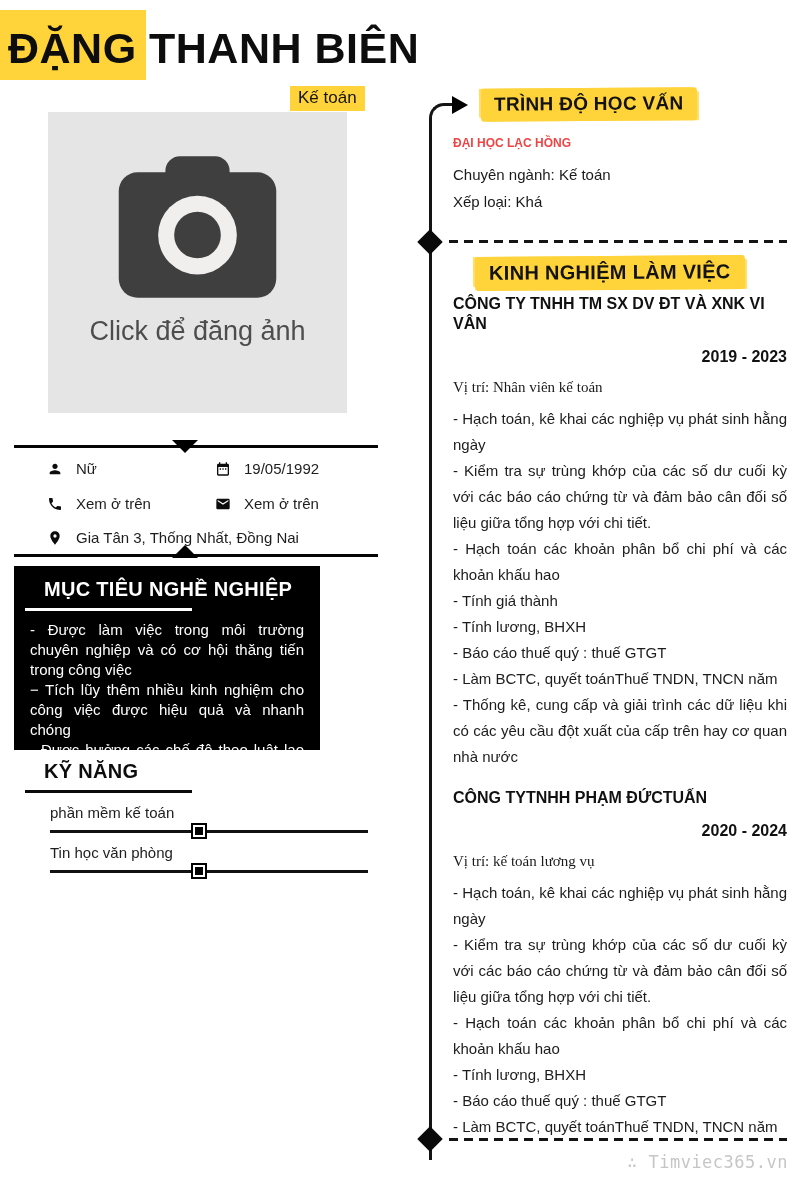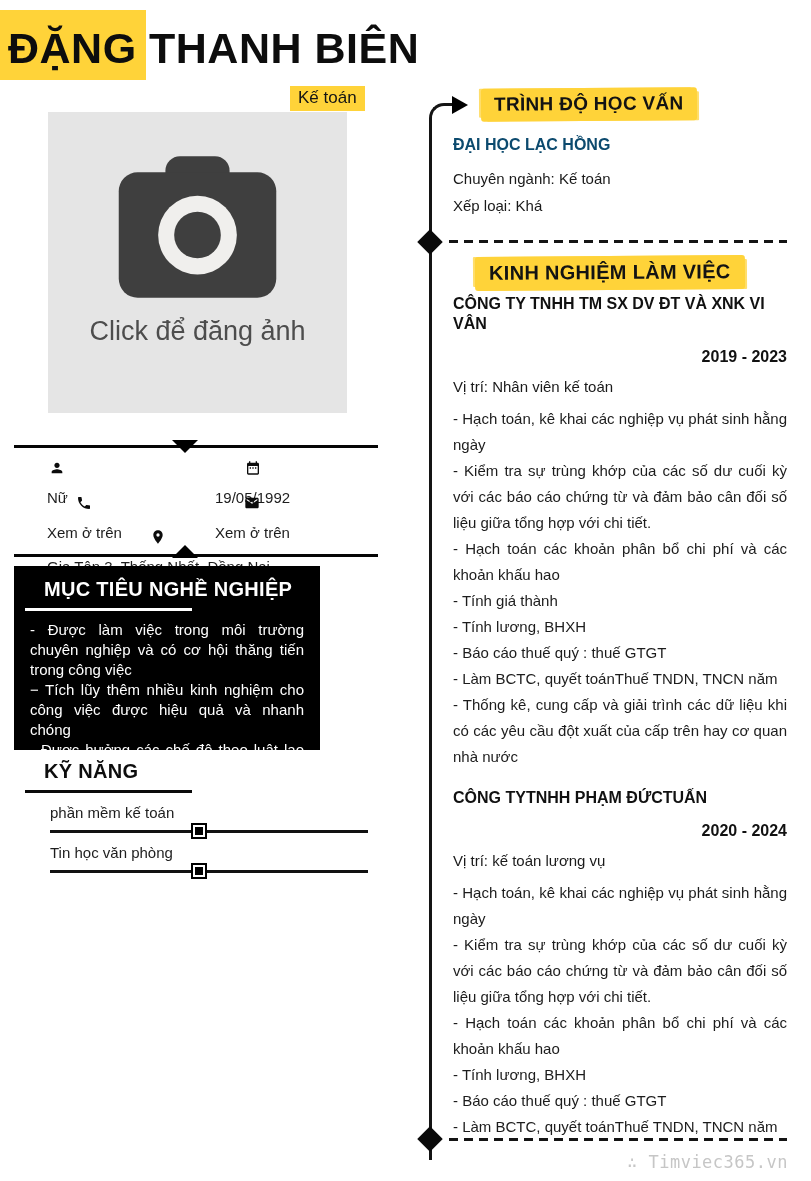--- a/index.html
+++ b/index.html
@@ -16,21 +16,21 @@
   .photo-box { left:48px; top:112px; width:299px; height:301px; background:#e5e5e5; display:flex; flex-direction:column; align-items:center; cursor:pointer; }
   .photo-box svg { margin-top:44px; }
   .photo-caption { margin-top:18px; font-size:27px; color:#4D4D4D; }
 
   
   .divider { left:14px; width:364px; height:3px; background:#050505; }
   .div-top { top:445px; } .div-bottom { top:554px; }
   .tri { position:absolute; width:0; height:0; border-left:13px solid transparent; border-right:13px solid transparent; }
   .tri-down { left:158px; top:-5px; border-top:13px solid #000; }
   .tri-up   { left:158px; top:-9px; border-bottom:13px solid #000; }
-  .info-item { position:absolute; display:flex; align-items:center; gap:13px; font-size:15px; color:#1d1d1d; white-space:nowrap;flex-direction:column; }
+  .info-item { position:absolute; display:flex; align-items:center; gap:13px; font-size:15px; color:#1d1d1d; white-space:nowrap; }
   .info-item svg { flex:0 0 auto; }
 
   
   .objective { left:14px; top:566px; width:306px; height:184px; background:#000; color:#fff; padding:12px 16px 0; overflow:hidden; }
   .obj-title { margin-left:14px; font-size:20px; font-weight:700; letter-spacing:.3px; }
   .obj-underline { width:167px; height:3px; background:#fff; margin:7px 0 9px -5px; }
   .obj-item { font-size:15px; line-height:20px; text-align:justify; color:#fefefe; }
 
   
   .skills { left:14px; top:760px; width:377px; }
@@ -48,30 +48,30 @@
   .d1 { left:421px; top:233px; } .d2 { left:421px; top:1130px; }
   .dashline { left:449px; width:338px; height:3px; background:repeating-linear-gradient(90deg,#141414 0 9px,transparent 9px 15px); }
   .dash1 { top:240px; } .dash2 { top:1138px; }
 
   .ycap { display:inline-block; background:#FFD339; color:#131313; font-weight:700; transform:rotate(-.4deg); border-radius:3px;
           box-shadow:4px 2px 0 -2px #FFDE6B, -4px -2px 0 -2px #FFDE6B; }
 
   
   .edu { left:453px; top:88px; width:334px; }
   .edu .ycap { margin-left:28px; padding:5px 13px 6px; font-size:19px; letter-spacing:.3px; }
-  .edu-school { margin-top:15px; font-size:16px; font-weight:700; color:#0c4a6e; }
+  .edu-school { margin-top:15px; font-size:12px; font-weight:700; color:#ef4444; }
   .edu-major  { margin-top:16px; font-size:15px; }
   .edu-grade  { margin-top:10px; font-size:15px; }
 
   
   .exp { left:453px; top:256px; width:334px; }
   .exp .ycap { margin-left:22px; padding:5px 14px 6px; font-size:20px; letter-spacing:.3px; }
   .company { margin-top:4px; font-size:16px; font-weight:700; color:#111; line-height:20px; }
   .period  { margin-top:13px; font-size:16px; font-weight:700; color:#111; text-align:right; line-height:20px; }
-  .position{ margin-top:10px; font-size:15px; line-height:20px; }
+  .position{ margin-top:10px; font-size:15px; line-height:20px;font-family:Liberation Serif, serif; }
   .duties  { margin-top:9px; }
   .duty { font-size:15px; line-height:26px; text-align:justify; color:#1c1c1c; }
   .job2 { margin-top:18px; }
 
   .watermark { right:23px; top:1152px; font-family:"DejaVu Sans Mono","DejaVu Sans",monospace; font-size:17px; color:#C6C6C6; letter-spacing:.5px; }
 </style>
 </head>
 <body>
 
 <div class="abs name-highlight"></div>

